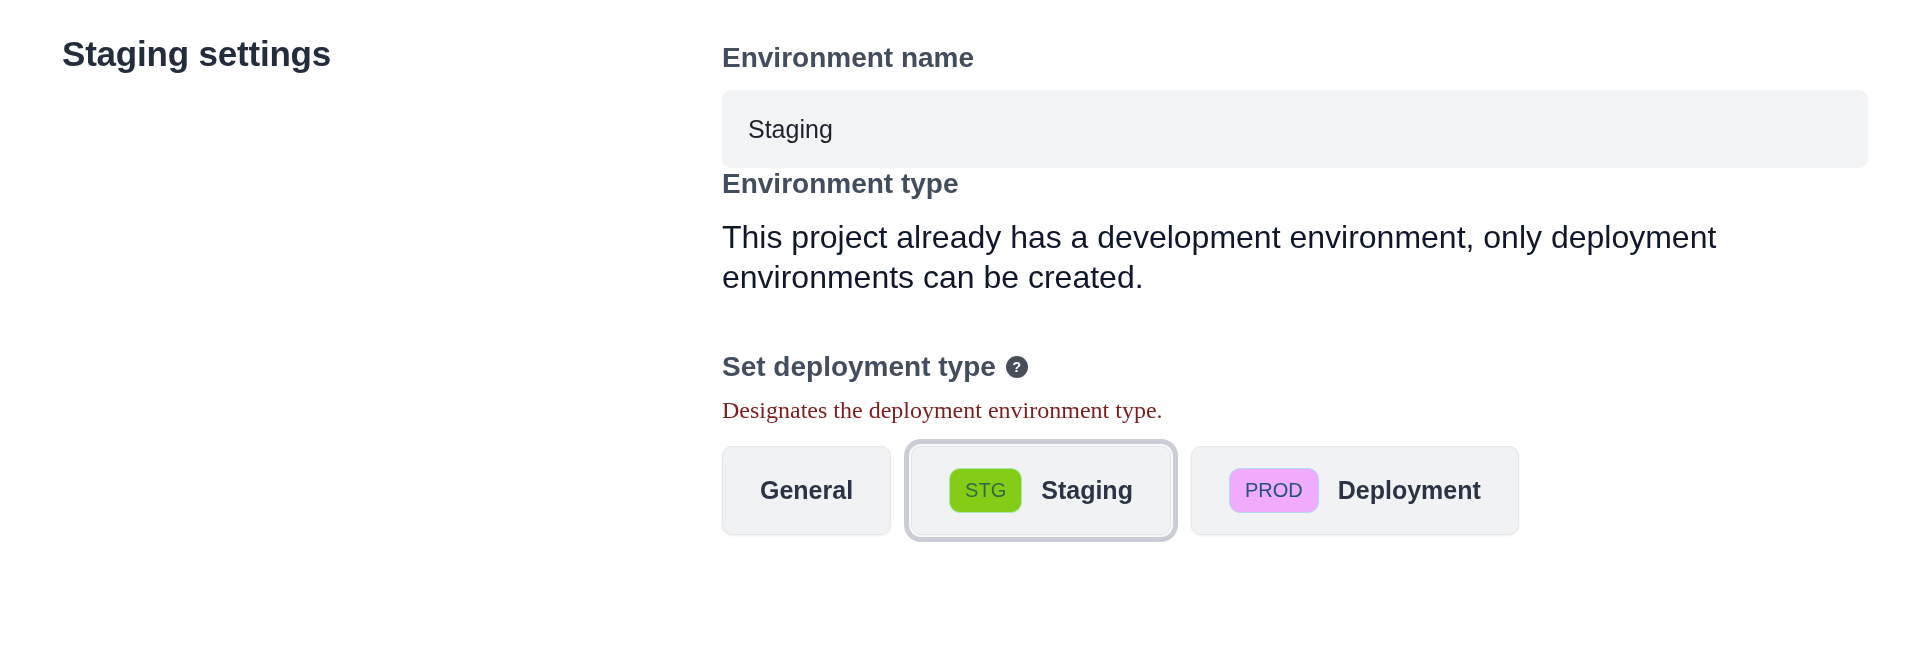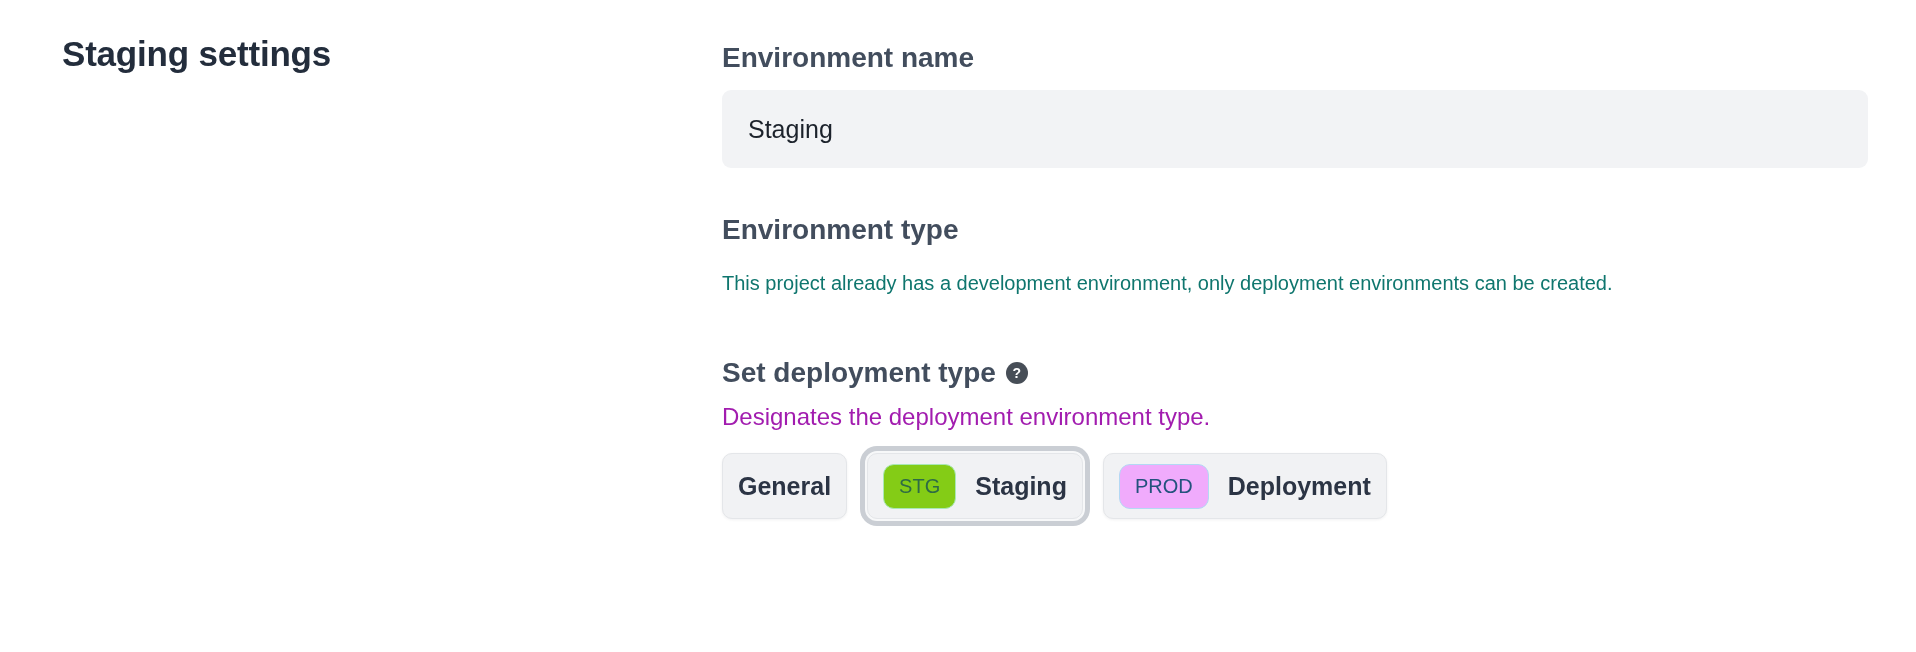--- a/index.html
+++ b/index.html
@@ -38,27 +38,27 @@
     height: 78px;
     background: #f2f3f5;
     border: none;
     border-radius: 9px;
     padding: 0 26px;
     font-family: "Liberation Sans", sans-serif;
     font-size: 25px;
     color: #1c222b;
     outline: none;
   }
-  .group-env-type { margin-top: 46px; }
+  .group-env-type { }
   .help-text {
     margin-top: 17px;
     max-width: 1080px;
-    font-size: 20px;
+    font-size: 32px;
     line-height: 40px;
-    color: #0f766e;
+    color: #0f172a;
   }
   .group-deploy-type { margin-top: 54px; }
   .label-row {
     display: flex;
     align-items: center;
     gap: 10px;
   }
   .label-row .field-label { margin-bottom: 0; }
   .help-icon {
     width: 22px;
@@ -70,33 +70,34 @@
     font-weight: 700;
     display: inline-flex;
     align-items: center;
     justify-content: center;
     cursor: pointer;
     user-select: none;
   }
   .deploy-desc {
     margin-top: 14px;
     font-size: 24px;
-    color: #a21caf;
+    color: #7f1d1d;
+    font-family: Liberation Serif, serif;
   }
   .type-buttons {
     margin-top: 22px;
     display: flex;
     align-items: center;
     gap: 14px;
   }
   .type-btn {
     display: inline-flex;
     align-items: center;
-    height: 66px;
-    padding: 0 15px;
+    height: 89px;
+    padding: 0 37px;
     background: #f1f2f4;
     border: 1px solid #e4e6e9;
     border-radius: 10px;
     box-shadow: 0 1px 3px rgba(20, 25, 35, 0.06);
     font-family: "Liberation Sans", sans-serif;
     font-size: 25px;
     font-weight: 700;
     color: #2b3444;
     cursor: pointer;
   }

